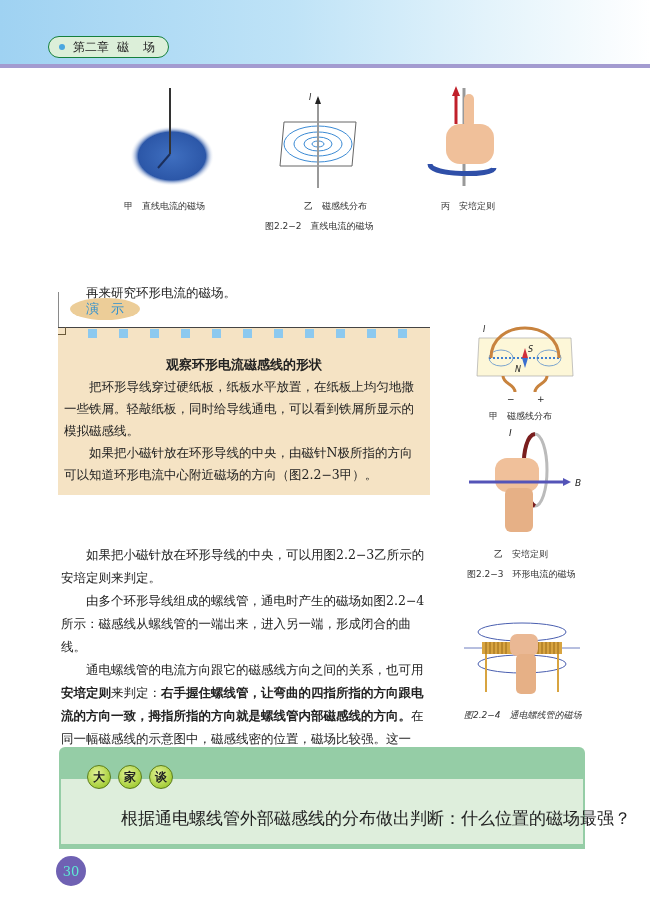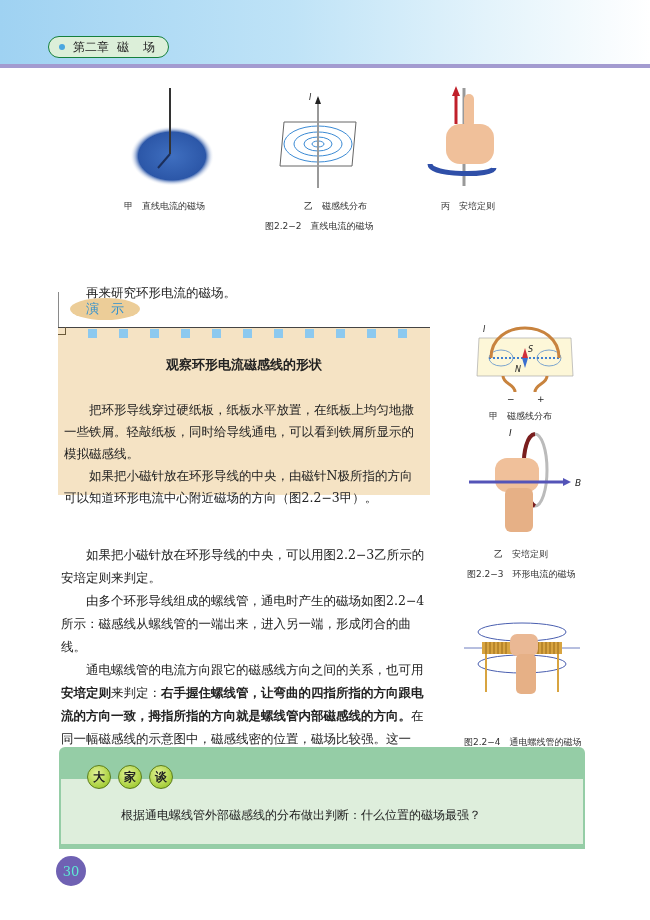--- a/index.html
+++ b/index.html
@@ -24,31 +24,31 @@
 
   .demo { position: absolute; left: 58px; top: 292px; width: 372px; height: 203px; }
   .demo-vline { position: absolute; left: 0; top: 0; width: 1px; height: 203px; background: #8a8a8a; }
   .demo-tab { position: absolute; left: 12px; top: 6px; width: 70px; height: 22px; border-radius: 50%;
     background: #eccd98; font-size: 13px; color: #2b8fd0; display: flex; align-items: center; justify-content: center; gap: 12px; }
   .demo-panel { position: absolute; left: 0; top: 35px; width: 372px; height: 168px; background: #f5e3c4; }
   .demo-rule { position: absolute; left: 0; top: 35px; width: 372px; height: 1px; background: #444; }
   .demo-corner { position: absolute; left: 0; top: 35px; width: 8px; height: 8px; border: 1px solid #6b5a3a; border-top: none; border-left: none; }
   .demo-sq { position: absolute; top: 37px; width: 9px; height: 9px; background: #8cc9ef; }
   .demo-title { position: absolute; left: 0; top: 64px; width: 372px; text-align: center; font-weight: bold; font-size: 13px; color: #222; }
-  .demo-body { position: absolute; left: 6px; top: 84px; width: 360px; font-family: "DejaVu Serif", serif; font-size: 12.5px; line-height: 22px; color: #222; margin-top: 23px; }
+  .demo-body { position: absolute; left: 6px; top: 84px; width: 360px; font-family: "DejaVu Serif", serif; font-size: 12.5px; line-height: 22px; color: #222; }
 
   .talk { position: absolute; left: 59px; top: 747px; width: 526px; height: 103px; }
   .talk-top { position: absolute; left: 0; top: 0; width: 526px; height: 32px; background: #95cda6; border-radius: 6px 6px 0 0; }
   .talk-body { position: absolute; left: 0; top: 32px; width: 526px; height: 65px; background: #deeedc; border-left: 2px solid #95cda6; border-right: 2px solid #95cda6; }
   .talk-bottom { position: absolute; left: 0; top: 97px; width: 526px; height: 5px; background: #95cda6; }
   .talk-badge { position: absolute; top: 18px; width: 24px; height: 24px; border-radius: 50%;
     background: radial-gradient(circle at 40% 35%, #e4f39a, #a8cf3c 70%, #6f9a22);
     border: 1px solid #5b7d1c; font-size: 12px; font-weight: bold; color: #222;
     display: flex; align-items: center; justify-content: center; }
-  .talk-q { position: absolute; left: 62px; top: 60px; font-family: "DejaVu Serif", serif; font-size: 12px; color: #222; white-space: nowrap; }
+  .talk-q { position: absolute; left: 62px; top: 60px; font-family: "DejaVu Serif", serif; font-size: 17px; color: #222; white-space: nowrap; }
 
   .page-num { position: absolute; left: 56px; top: 856px; width: 30px; height: 30px; border-radius: 50%; background: #6f61b3;
     color: #5eead4; font-family: "DejaVu Serif", serif; font-size: 13px; display: flex; align-items: center; justify-content: center; }
 </style>
 </head>
 <body>
 
 <div class="header"></div>
 <div class="header-rule"></div>
 <div class="chapter-pill">
@@ -192,21 +192,21 @@
       <line x1="88" y1="24" x2="88" y2="36"></line>
         <line x1="92" y1="24" x2="92" y2="36"></line>
         <line x1="96" y1="24" x2="96" y2="36"></line>
     </g>
     <rect x="48" y="16" width="28" height="22" rx="7" fill="#eab894"></rect>
     <rect x="54" y="36" width="20" height="40" rx="5" fill="#e6b086"></rect>
     <line x1="24" y1="36" x2="24" y2="74" stroke="#d8a440" stroke-width="2"></line>
     <line x1="96" y1="36" x2="96" y2="74" stroke="#d8a440" stroke-width="2"></line>
   </svg>
 </div>
-<div class="cap" style="left:464px;top:736px;">图2.2−4　通电螺线管的磁场</div>
+<div class="cap" style="left:464px;top:709px;font-style:italic;">图2.2−4　通电螺线管的磁场</div>
 
 <div class="talk">
   <div class="talk-top"></div>
   <div class="talk-body"></div>
   <div class="talk-bottom"></div>
   <div class="talk-badge" style="left:28px">大</div>
   <div class="talk-badge" style="left:59px">家</div>
   <div class="talk-badge" style="left:90px">谈</div>
   <div class="talk-q">根据通电螺线管外部磁感线的分布做出判断：什么位置的磁场最强？</div>
 </div>

